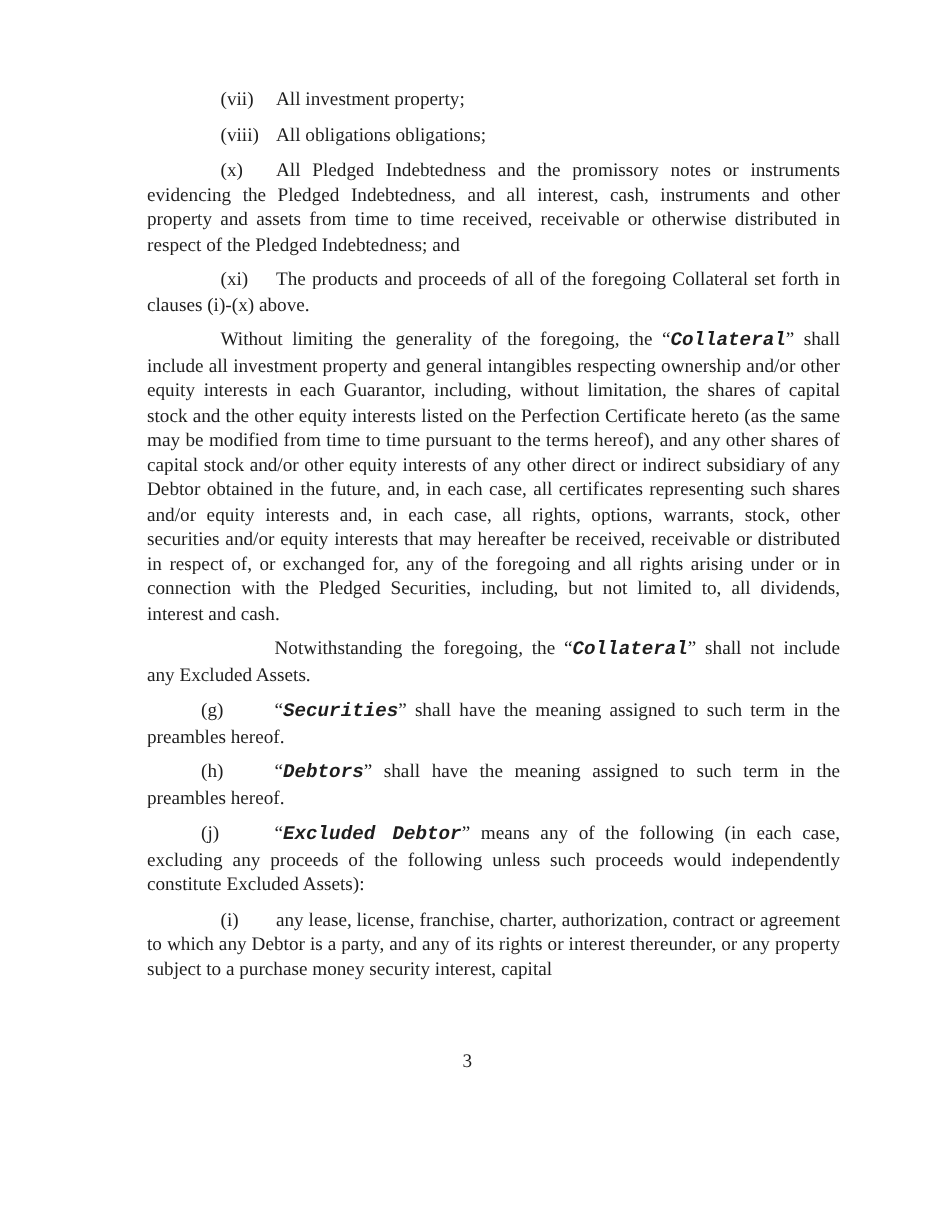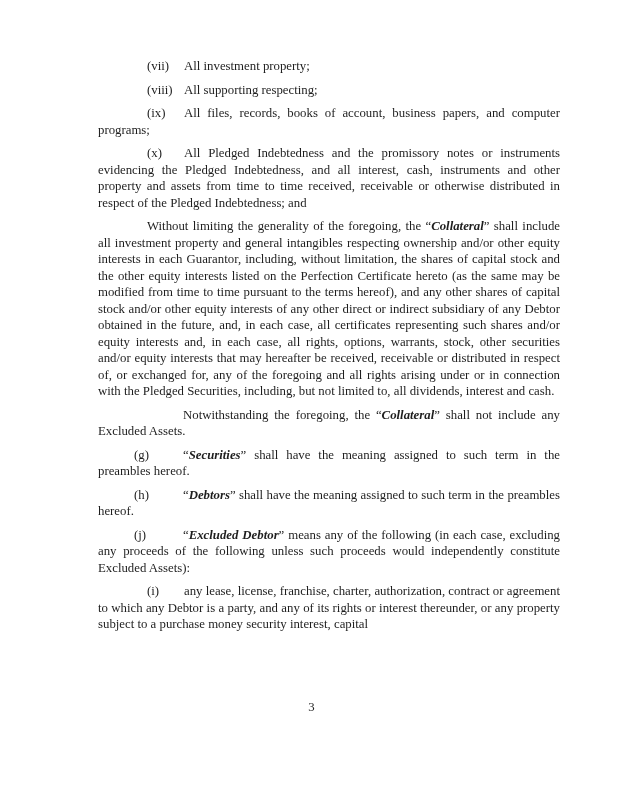--- a/index.html
+++ b/index.html
@@ -22,41 +22,41 @@
   }
   
   .para.ml { margin-left: 36px; }
   .para.ti-item { text-indent: 49px; }
   
   .para.ti-body { text-indent: 85px; }
   
   .para.ti-letter { text-indent: 36px; }
   span.num  { display: inline-block; min-width: 37px; text-indent: 0; }
   span.lnum { display: inline-block; min-width: 49px; text-indent: 0; }
-  span.term { font-weight: bold; font-style: italic; }
+  span.term { font-weight: bold; font-style: italic; font-family: Liberation Mono, monospace; }
   .pageno {
     position: absolute;
     bottom: 32px;
     left: 0;
     width: 623px;
     text-align: center;
     font-family: "Liberation Serif", "DejaVu Serif", serif;
     font-size: 12.8px;
     color: #1e1e1e;
   }
 </style>
 </head>
 <body>
 
 <div class="page">
   <div class="doc-body">
       <p class="para ml ti-item"><span class="num">(vii)</span><span>All investment property;</span></p>
-      <p class="para ml ti-item"><span class="num">(viii)</span><span>All supporting respecting;</span></p>
-      <p class="para ml ti-item"><span class="num">(ix)</span><span>All files, records, books of account, business papers, and computer programs;</span></p>
+      <p class="para ml ti-item"><span class="num">(viii)</span><span>All obligations obligations;</span></p>
       <p class="para ml ti-item"><span class="num">(x)</span><span>All Pledged Indebtedness and the promissory notes or instruments evidencing the Pledged Indebtedness, and all interest, cash, instruments and other property and assets from time to time received, receivable or otherwise distributed in respect of the Pledged Indebtedness; and</span></p>
+      <p class="para ml ti-item"><span class="num">(xi)</span><span>The products and proceeds of all of the foregoing Collateral set forth in clauses (i)-(x) above.</span></p>
       <p class="para ml ti-item"><span>Without limiting the generality of the foregoing, the “</span><span class="term">Collateral</span><span>” shall include all investment property and general intangibles respecting ownership and/or other equity interests in each Guarantor, including, without limitation, the shares of capital stock and the other equity interests listed on the Perfection Certificate hereto (as the same may be modified from time to time pursuant to the terms hereof), and any other shares of capital stock and/or other equity interests of any other direct or indirect subsidiary of any Debtor obtained in the future, and, in each case, all certificates representing such shares and/or equity interests and, in each case, all rights, options, warrants, stock, other securities and/or equity interests that may hereafter be received, receivable or distributed in respect of, or exchanged for, any of the foregoing and all rights arising under or in connection with the Pledged Securities, including, but not limited to, all dividends, interest and cash.</span></p>
       <p class="para ti-body"><span>Notwithstanding the foregoing, the “</span><span class="term">Collateral</span><span>” shall not include any Excluded Assets.</span></p>
       <p class="para ti-letter"><span class="lnum">(g)</span><span>“</span><span class="term">Securities</span><span>” shall have the meaning assigned to such term in the preambles hereof.</span></p>
       <p class="para ti-letter"><span class="lnum">(h)</span><span>“</span><span class="term">Debtors</span><span>” shall have the meaning assigned to such term in the preambles hereof.</span></p>
       <p class="para ti-letter"><span class="lnum">(j)</span><span>“</span><span class="term">Excluded Debtor</span><span>” means any of the following (in each case, excluding any proceeds of the following unless such proceeds would independently constitute Excluded Assets):</span></p>
       <p class="para ml ti-item"><span class="num">(i)</span><span>any lease, license, franchise, charter, authorization, contract or agreement to which any Debtor is a party, and any of its rights or interest thereunder, or any property subject to a purchase money security interest, capital</span></p>
     </div>
   <div class="pageno">3</div>
 </div>
 

